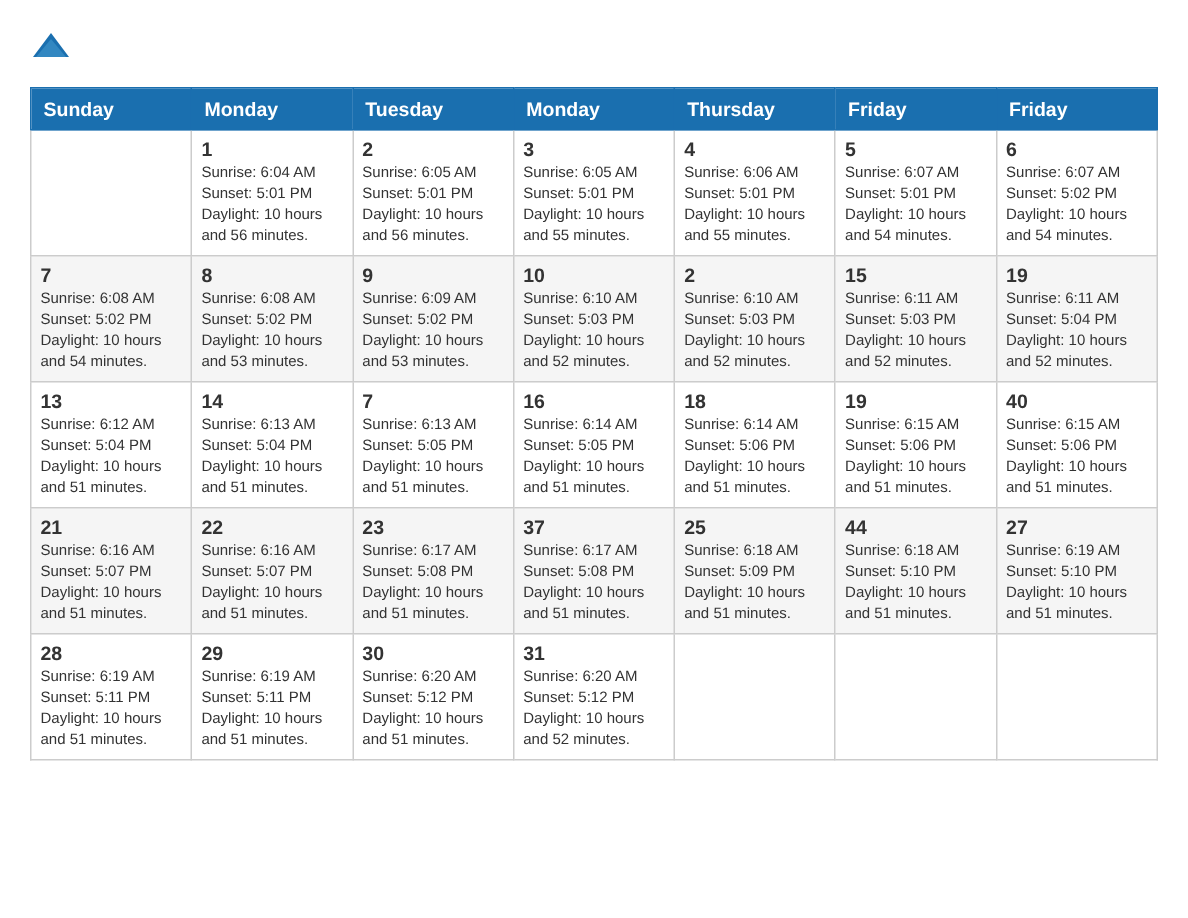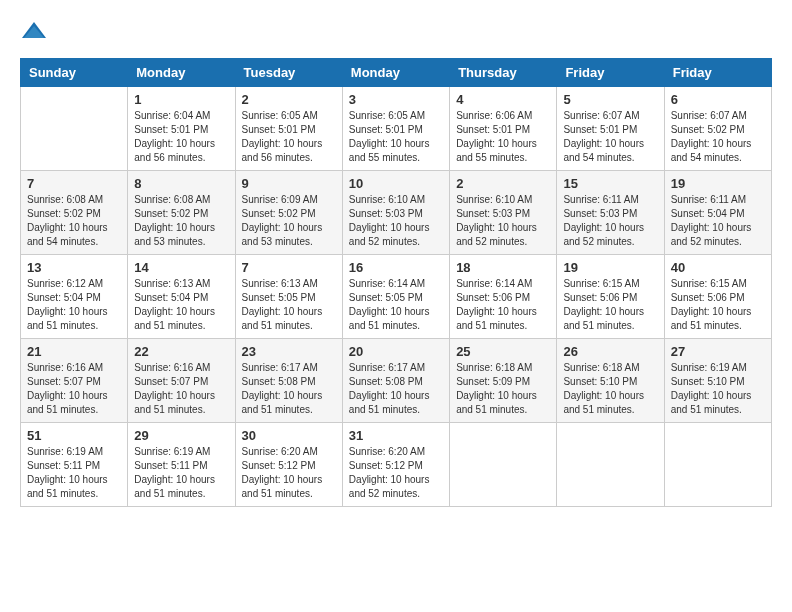--- a/index.html
+++ b/index.html
@@ -303,55 +303,55 @@
       </td>
         <td>
         <span class="day-number">23</span>
         <div class="day-info">
           Sunrise: 6:17 AM<br>
           Sunset: 5:08 PM<br>
           Daylight: 10 hours and 51 minutes.
         </div>
       </td>
         <td>
-        <span class="day-number">20</span>
+        <span class="day-number">37</span>
         <div class="day-info">
           Sunrise: 6:17 AM<br>
           Sunset: 5:08 PM<br>
           Daylight: 10 hours and 51 minutes.
         </div>
       </td>
         <td>
         <span class="day-number">25</span>
         <div class="day-info">
           Sunrise: 6:18 AM<br>
           Sunset: 5:09 PM<br>
           Daylight: 10 hours and 51 minutes.
         </div>
       </td>
         <td>
-        <span class="day-number">26</span>
+        <span class="day-number">44</span>
         <div class="day-info">
           Sunrise: 6:18 AM<br>
           Sunset: 5:10 PM<br>
           Daylight: 10 hours and 51 minutes.
         </div>
       </td>
         <td>
         <span class="day-number">27</span>
         <div class="day-info">
           Sunrise: 6:19 AM<br>
           Sunset: 5:10 PM<br>
           Daylight: 10 hours and 51 minutes.
         </div>
       </td>
       </tr>
       <tr>
         <td>
-        <span class="day-number">51</span>
+        <span class="day-number">28</span>
         <div class="day-info">
           Sunrise: 6:19 AM<br>
           Sunset: 5:11 PM<br>
           Daylight: 10 hours and 51 minutes.
         </div>
       </td>
         <td>
         <span class="day-number">29</span>
         <div class="day-info">
           Sunrise: 6:19 AM<br>

